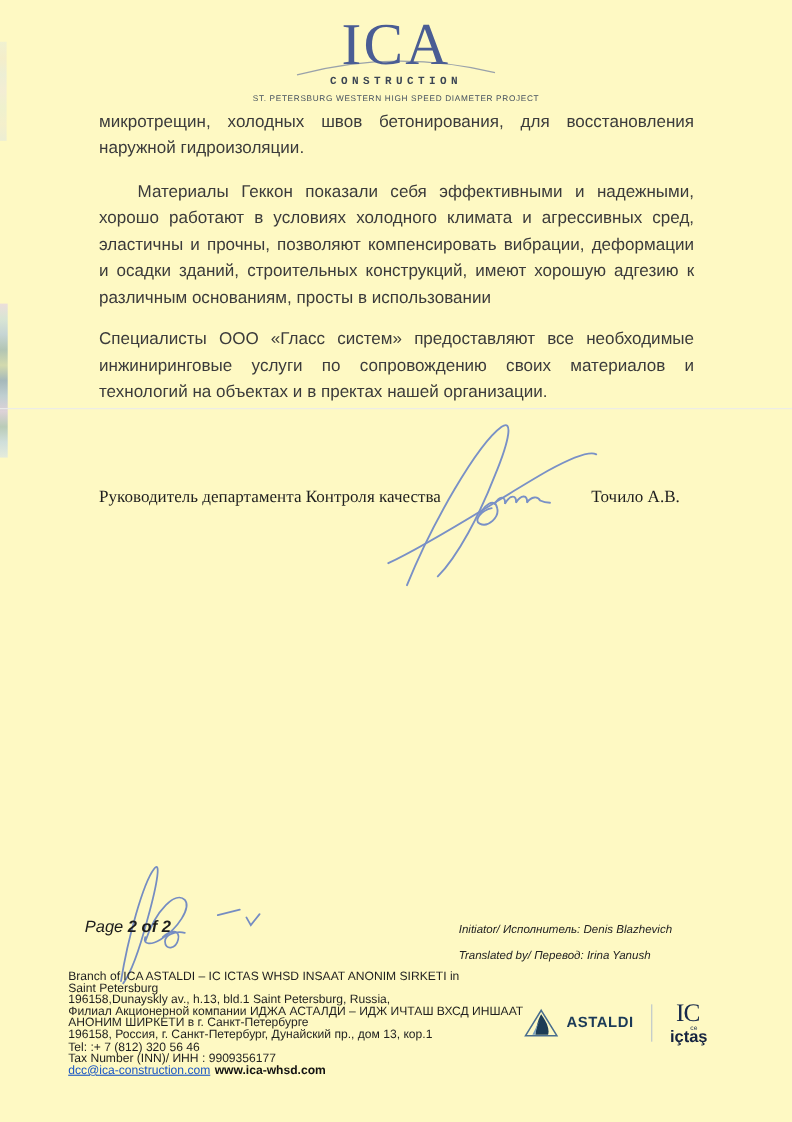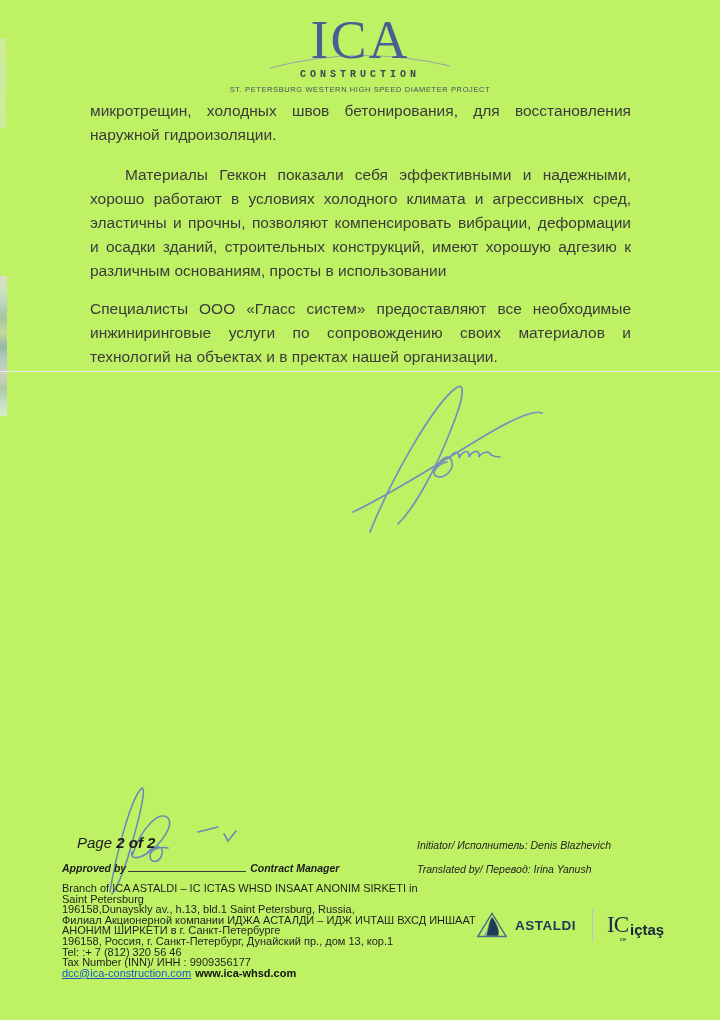--- a/index.html
+++ b/index.html
@@ -1,17 +1,17 @@
 <!DOCTYPE html>
 <html><head>
 <meta charset="utf-8">
 <style>
   html,body{margin:0;padding:0;}
   body{width:720px;height:1020px;background:#ffffff;font-family:"Liberation Sans",sans-serif;overflow:hidden;}
-  .page{position:relative;width:720px;height:1020px;background:#bef264;}
+  .page{position:relative;width:720px;height:1020px;background:#fef9c3;}
 
   
   .scan-strip{position:absolute;left:0;pointer-events:none;}
   .strip1{top:38px;width:6px;height:90px;opacity:.45;
     background:linear-gradient(#dfe8e2,#e8e0d2,#d8e2ea,#e6dfe8,#dce8da,#e8e4d6,#d6e0e8);}
   .strip2{top:276px;width:7px;height:140px;opacity:.8;
     background:linear-gradient(#e8d8e0,#cfe0d8,#b8ccd8,#9fb8b0,#c8d2a8,#8fa8b8,#b0c4d4,#d4c8dc,#a8c0b4,#c4d8e0,#dee8e2);}
   .scan-line{position:absolute;left:0;top:371px;width:720px;height:1px;background:#ececea;pointer-events:none;}
 
   
@@ -46,21 +46,21 @@
   .init-block div{margin-bottom:12px;}
   .addr-block{position:absolute;left:62px;top:883px;font-size:11px;line-height:10.6px;color:#1f1f1f;}
   .addr-block .email{color:#1a56c4;text-decoration:underline;cursor:pointer;}
   .addr-block .site{font-weight:700;margin-left:4px;color:#111;}
 
   
   .logos{position:absolute;left:476px;top:908px;display:flex;align-items:center;}
   .astaldi{display:flex;align-items:center;}
   .astaldi-word{font-size:13.5px;font-weight:700;letter-spacing:.5px;color:#1b3a57;margin-left:7px;}
   .logo-sep{width:1px;height:34px;background:#b9c4cc;margin:0 14px 0 16px;}
-  .ictas{display:flex;align-items:flex-end;}
+  .ictas{display:flex;align-items:center;flex-direction:column;}
   .ictas-ic{font-family:"Liberation Serif",serif;font-size:23px;color:#16294b;letter-spacing:-1px;position:relative;}
   .ictas-ce{position:absolute;left:13px;bottom:-4px;font-size:6px;letter-spacing:0;color:#16294b;font-family:"Liberation Sans",sans-serif;}
   .ictas-word{font-size:15px;font-weight:700;color:#15233f;margin-left:2px;}
 </style>
 </head>
 <body>
 
 <div class="page">
 
   <div class="scan-strip strip1"></div>
@@ -77,20 +77,24 @@
     <div class="logo-sub">CONSTRUCTION</div>
     <div class="logo-project">ST. PETERSBURG WESTERN HIGH SPEED DIAMETER PROJECT</div>
   </header>
 
   <main class="body-text">
     <p>микротрещин, холодных швов бетонирования, для восстановления наружной гидроизоляции.</p>
     <p class="sp1">Материалы Геккон показали себя эффективными и надежными, хорошо работают в условиях холодного климата и агрессивных сред, эластичны и прочны, позволяют компенсировать вибрации, деформации и осадки зданий, строительных конструкций, имеют хорошую адгезию к различным основаниям, просты в использовании</p>
     <p class="sp2">Специалисты ООО «Гласс систем» предоставляют все необходимые инжиниринговые  услуги по сопровождению своих материалов и технологий на объектах и в пректах нашей организации.</p>
   </main>
 
+  <div class="sign-row">
+    <span>Руководитель департамента Контроля качества</span>
+    <span>Точило А.В.</span>
+  </div>
 
   <svg class="sig-main" width="212" height="158" viewBox="0 0 212 158">
     <g fill="none" stroke="#6b85c7" stroke-width="1.7" stroke-linecap="round" opacity="0.9">
       <path d="M15,132 C58,112 118,72 160,48 C182,36 198,30 204,33"></path>
       <path d="M32,152 C55,95 96,24 118,8 C128,1 126,18 112,52 C98,88 78,126 60,144"></path>
       <path d="M96,92 c6,-14 16,-20 18,-10 c2,8 -8,18 -16,14 c-6,-3 2,-12 11,-14"></path>
       <path d="M112,78 c4,-8 10,-7 9,0 c5,-9 11,-8 10,-1 c5,-8 11,-7 10,0 c4,-6 10,-6 12,-2 c4,2 8,2 9,2"></path>
     </g>
   </svg>
 
@@ -102,23 +106,20 @@
       <path d="M118,54 L138,49"></path>
       <path d="M144,56 l4,7 l8,-10"></path>
     </g>
   </svg>
 
   <div class="pg-line">
     <span>Page</span>
     <span class="b">2 of 2</span>
   </div>
 
-  <div class="approved-line">
-    <span>Approved by</span><span class="rule"></span><span>Contract  Manager</span>
-  </div>
 
   <div class="init-block">
     <div>Initiator/ Исполнитель: Denis Blazhevich</div>
     <div>Translated by/ Перевод:  Irina Yanush</div>
   </div>
 
   <div class="addr-block">
     <div>Branch of ICA ASTALDI – IC ICTAS WHSD INSAAT ANONIM SIRKETI in</div>
     <div>Saint Petersburg</div>
     <div>196158,Dunayskly av., h.13, bld.1 Saint Petersburg, Russia,</div>

